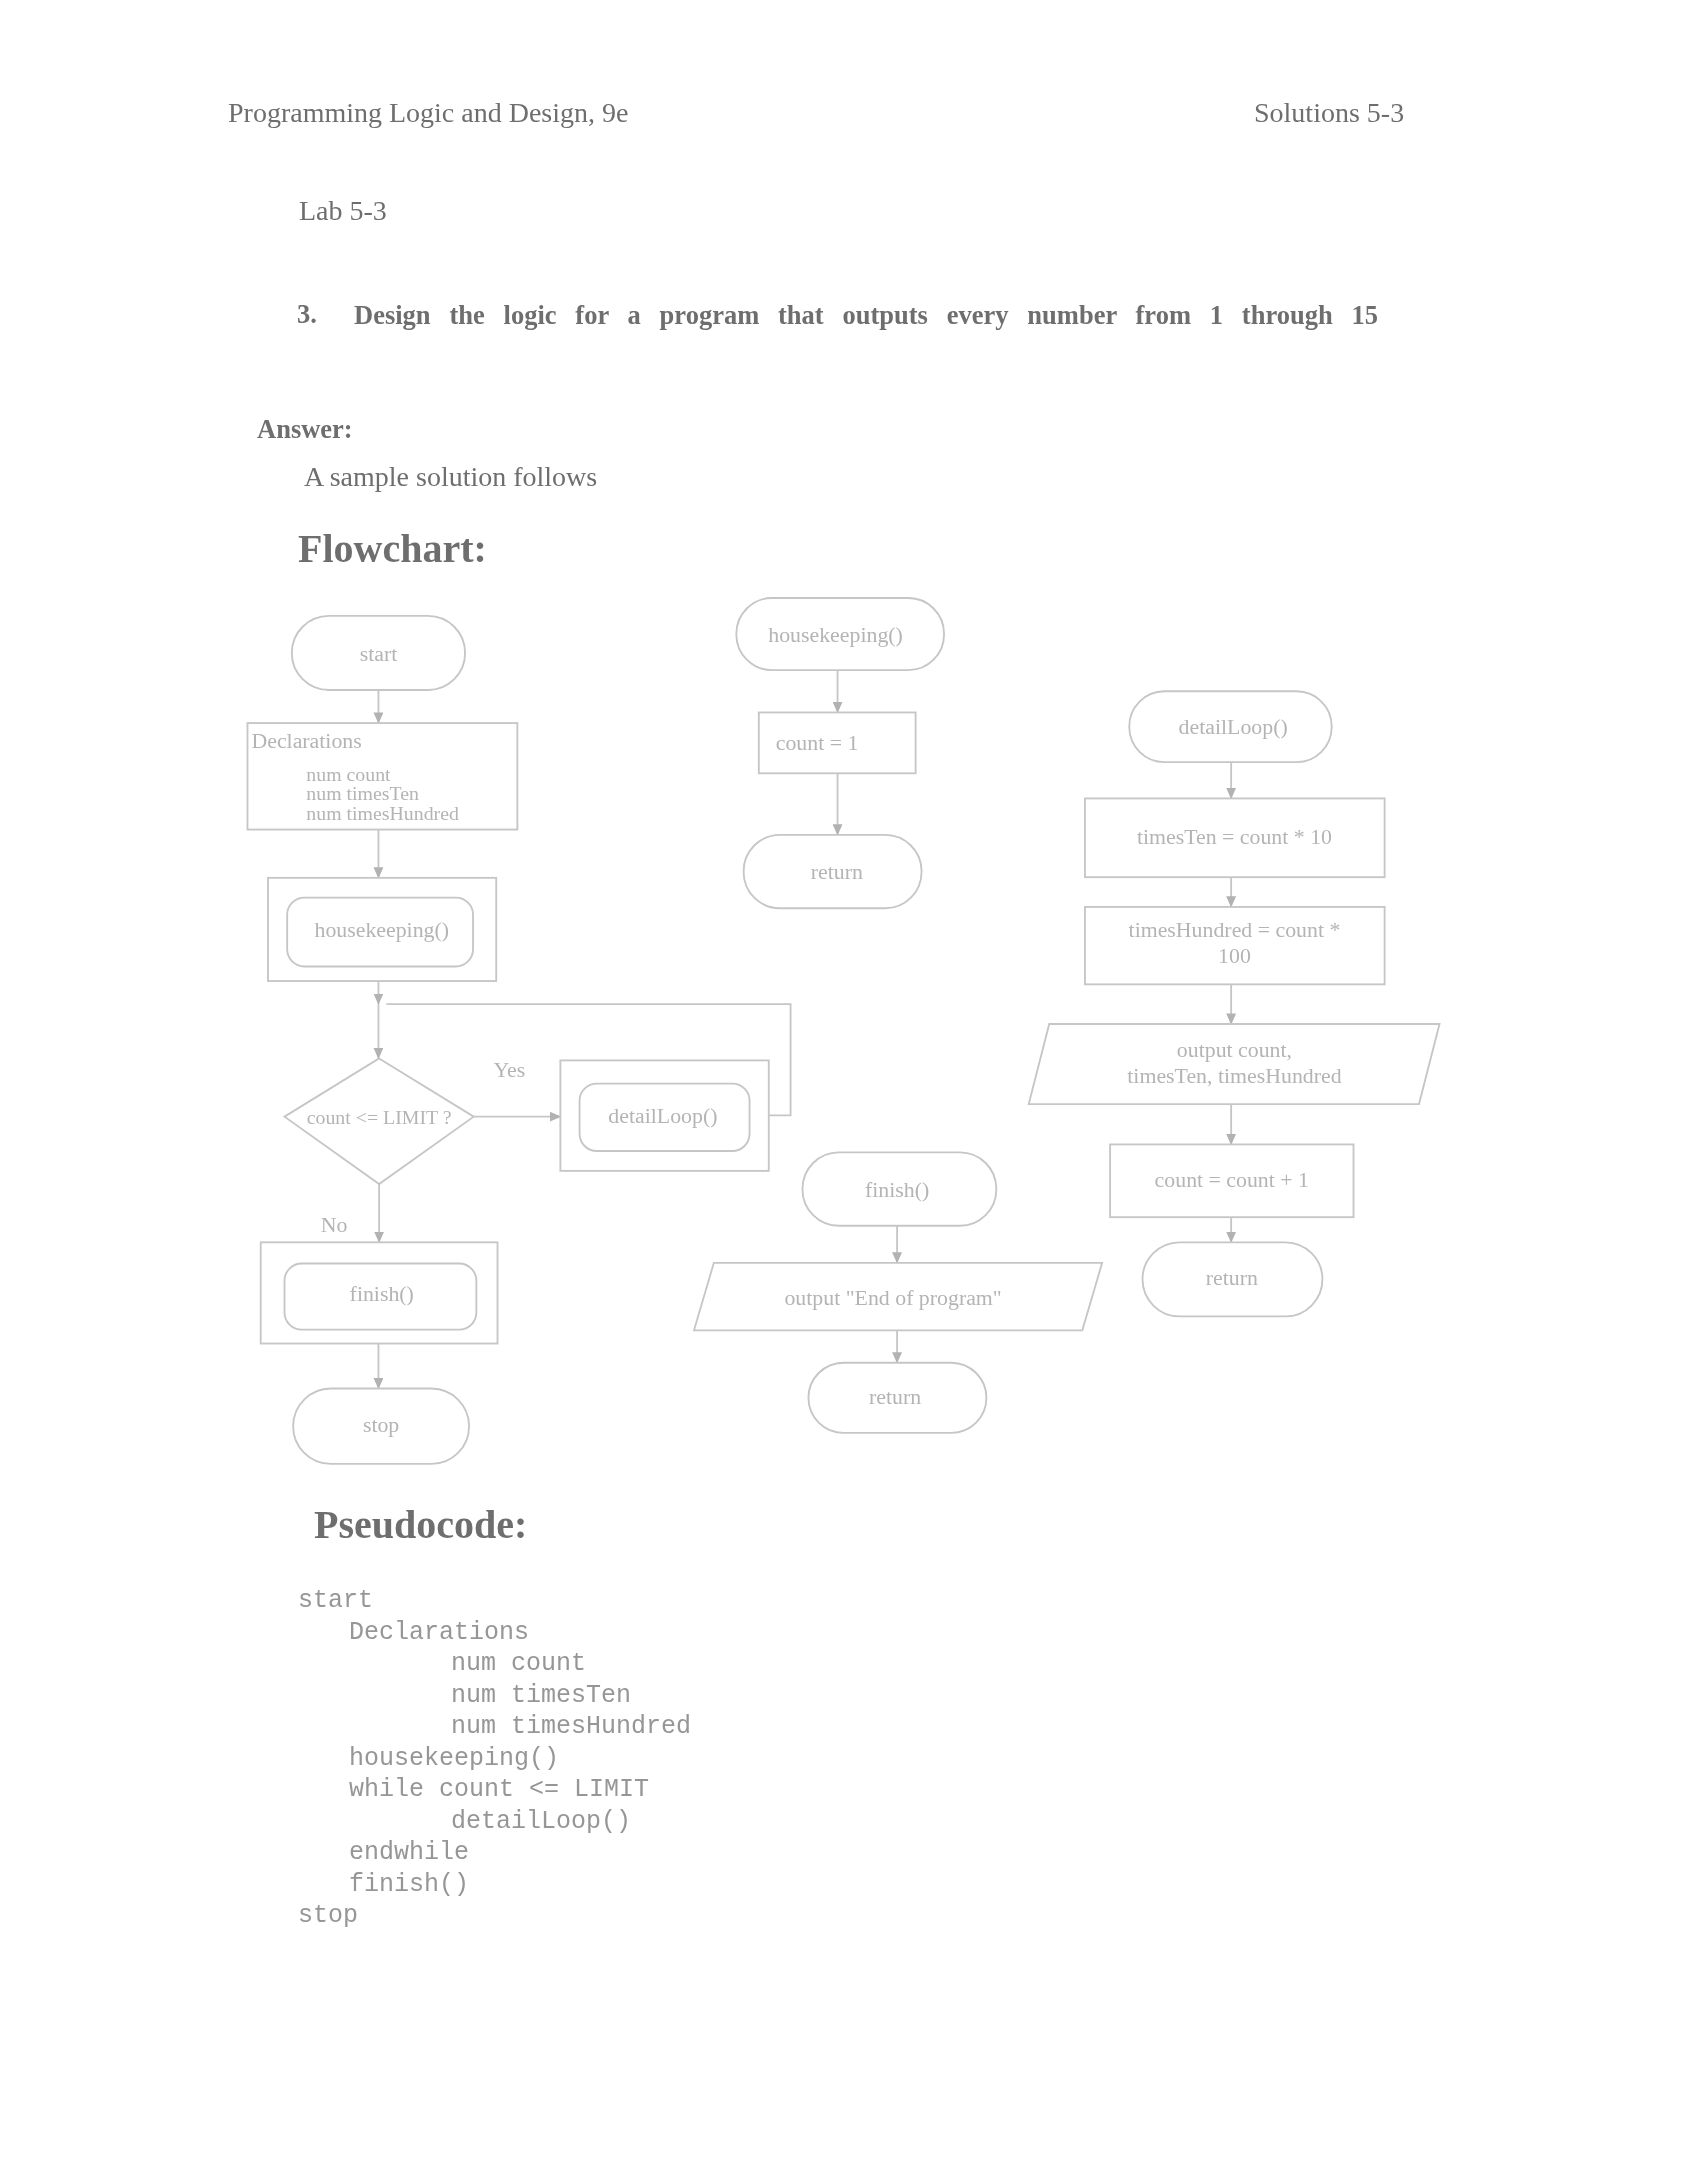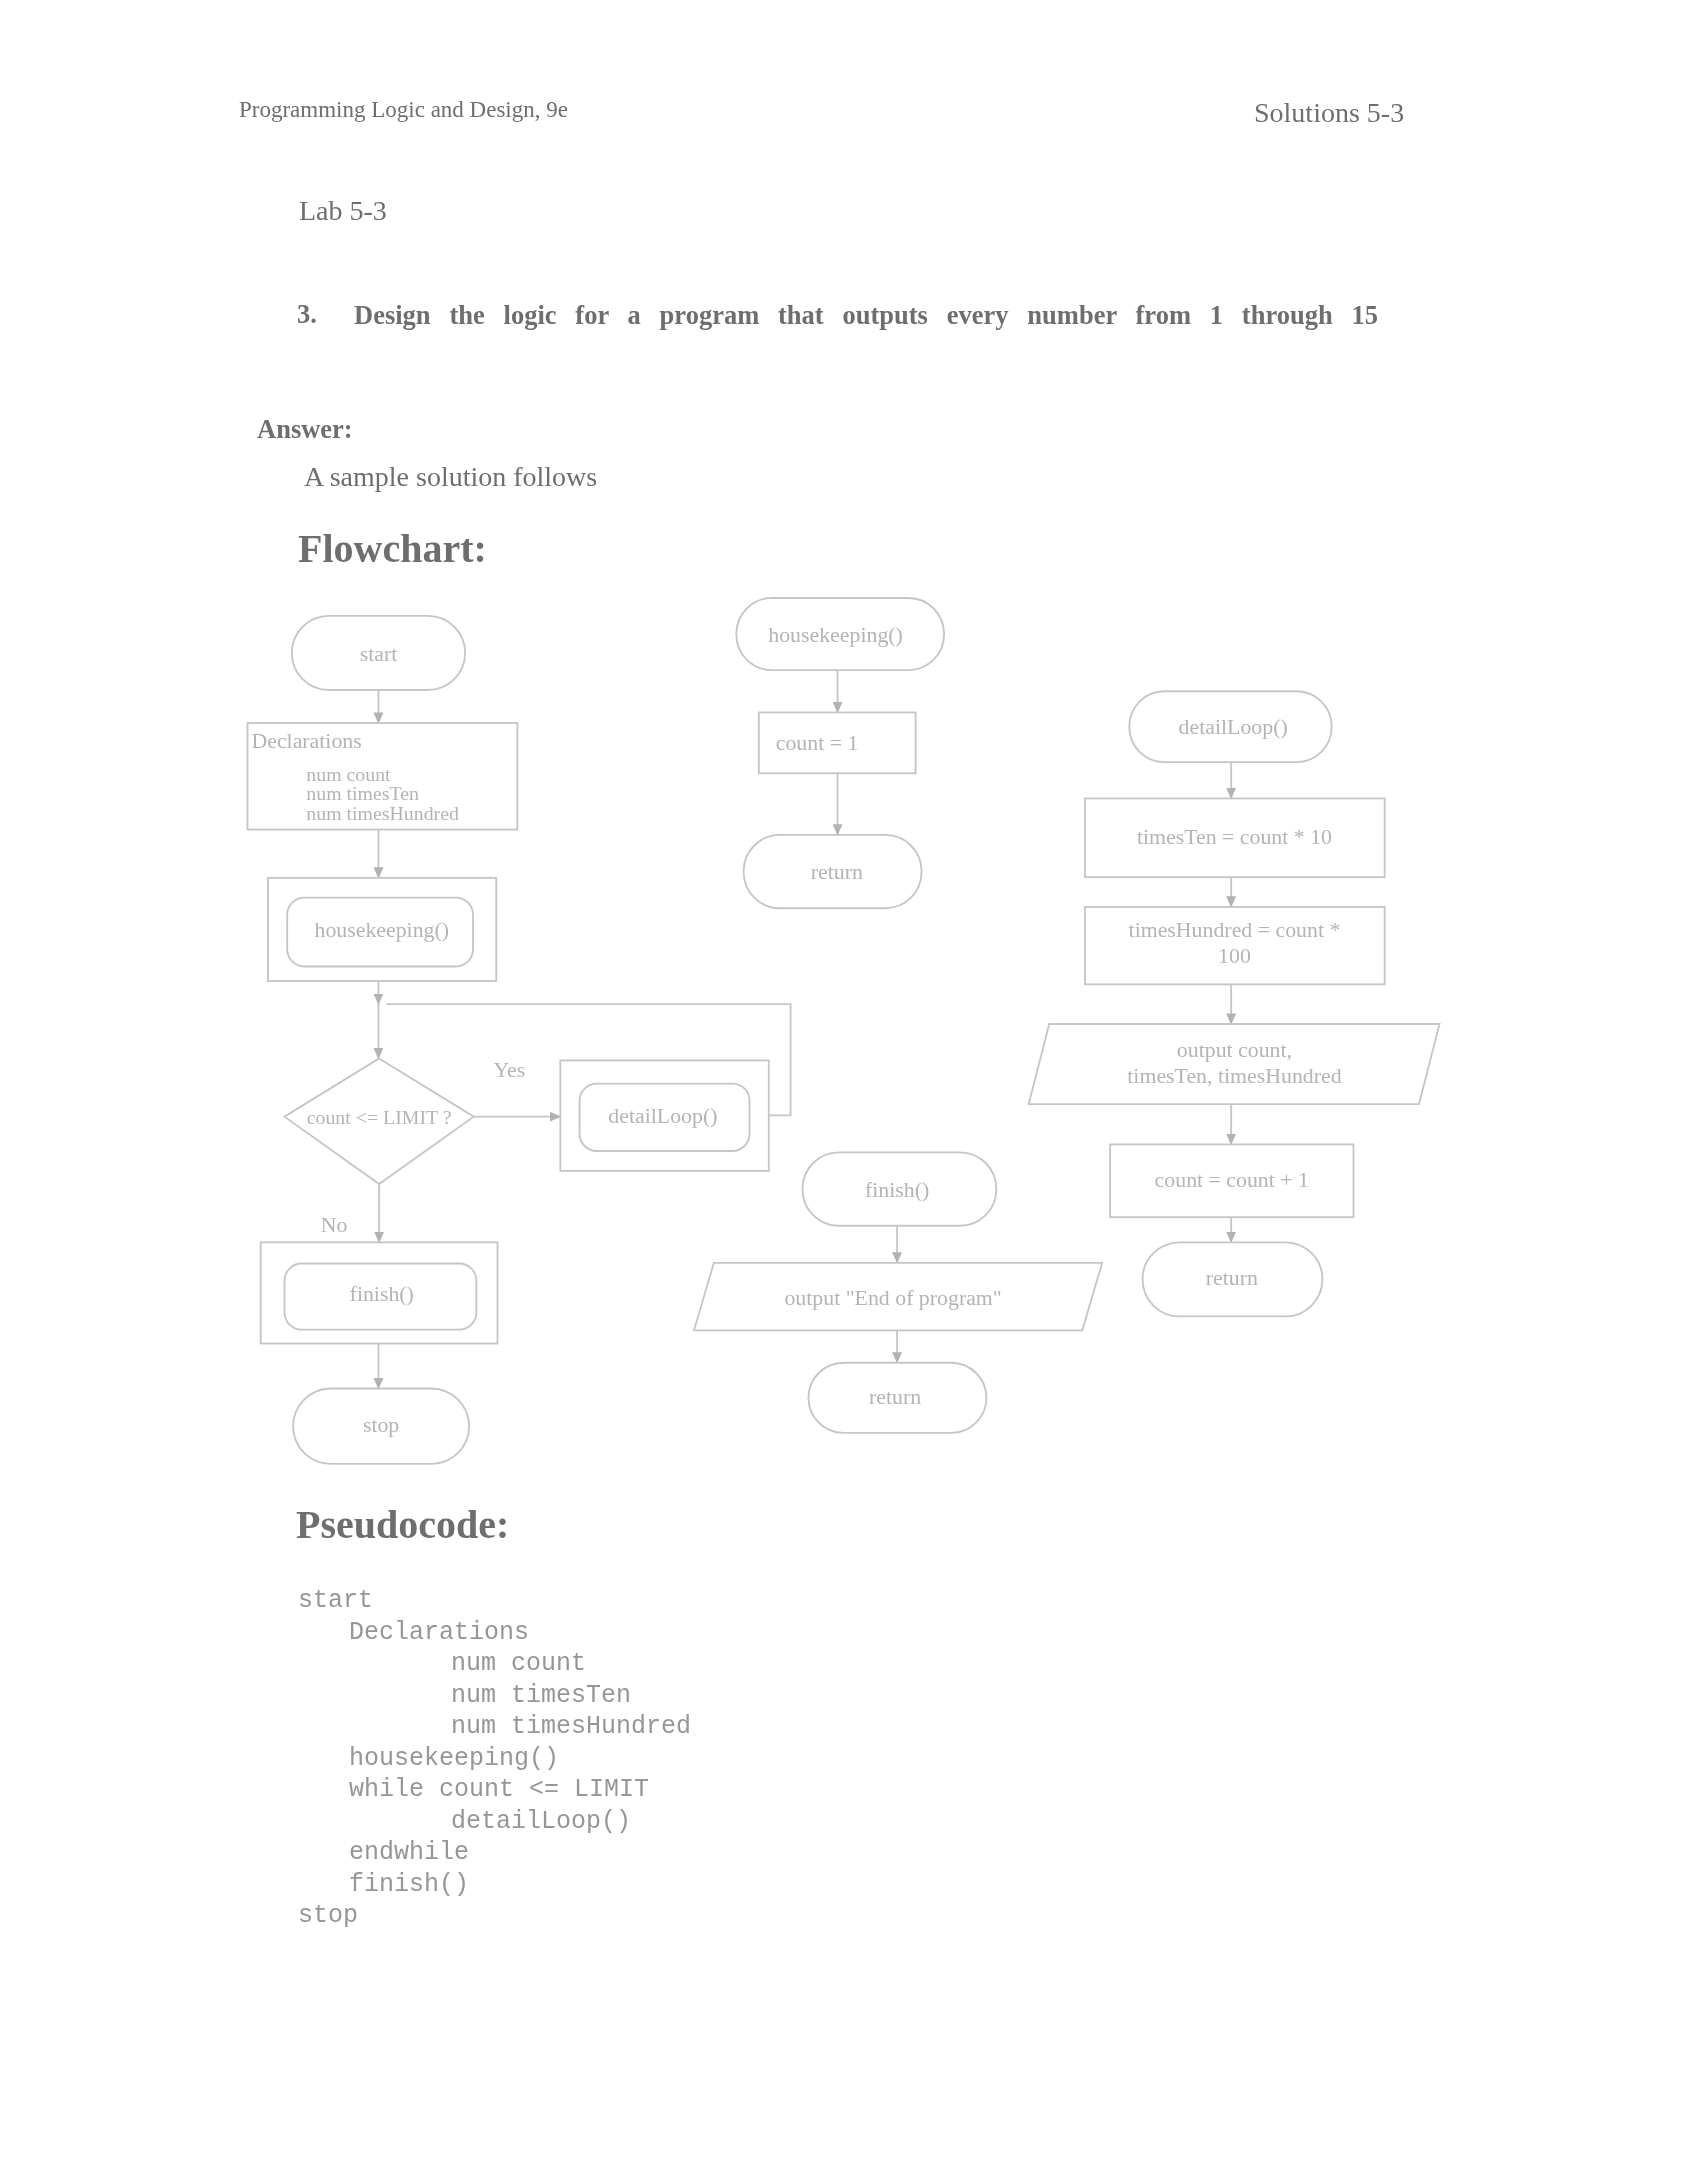--- a/index.html
+++ b/index.html
@@ -3,37 +3,37 @@
 <meta charset="utf-8">
 <title>Programming Logic and Design</title>
 <style>
   html,body{margin:0;padding:0;}
   body{width:1687px;height:2183px;background:#ffffff;
        font-family:"Liberation Serif",serif;color:#6e6e6e;
        position:relative;overflow:hidden;}
   .page{position:absolute;left:0;top:0;width:1687px;height:2183px;}
   .abs{position:absolute;white-space:pre;}
 
-  .hdr-left{left:239px;top:97px;font-size:23px;}
+  .hdr-left{left:228px;top:97px;font-size:28px;}
   .hdr-right{left:1238px;top:97px;font-size:28px;margin-left:16px;}
 
   .ch-label{left:299px;top:195px;font-size:28px;}
 
   .q-num{left:297px;top:299px;font-size:26.5px;font-weight:bold;}
   .q-body{left:354px;top:299px;width:1009px;font-size:26.5px;font-weight:bold;
           line-height:32px;white-space:normal;}
   .qline{display:block;white-space:nowrap;word-spacing:8.6px;}
   .qjust{word-spacing:12.2px;}
 
   .ans-label{left:257px;top:414px;font-size:26.5px;font-weight:bold;}
   .ans-text{left:304px;top:461px;font-size:28px;}
 
   .h2{font-size:40px;font-weight:bold;}
   .h2-flow{left:298px;top:525px;}
-  .h2-pseudo{left:296px;top:1501px;text-align:right;}
+  .h2-pseudo{left:314px;top:1501px;text-align:right;}
 
   .pc{left:298px;top:1585px;font-size:25px;line-height:31.5px;color:#969696;
       font-family:"Liberation Mono",monospace;white-space:pre;}
   .pc .pl{display:block;height:31.5px;}
 
   svg{position:absolute;left:0;top:0;}
   .shp{fill:#ffffff;stroke:#c6c6c6;stroke-width:2.8;}
   .ln{stroke:#c6c6c6;stroke-width:2.8;fill:none;}
   .arrow{fill:#b2b2b2;}
   .tx{font-family:"Liberation Serif",serif;font-size:33px;fill:#b4b4b4;text-anchor:middle;}

